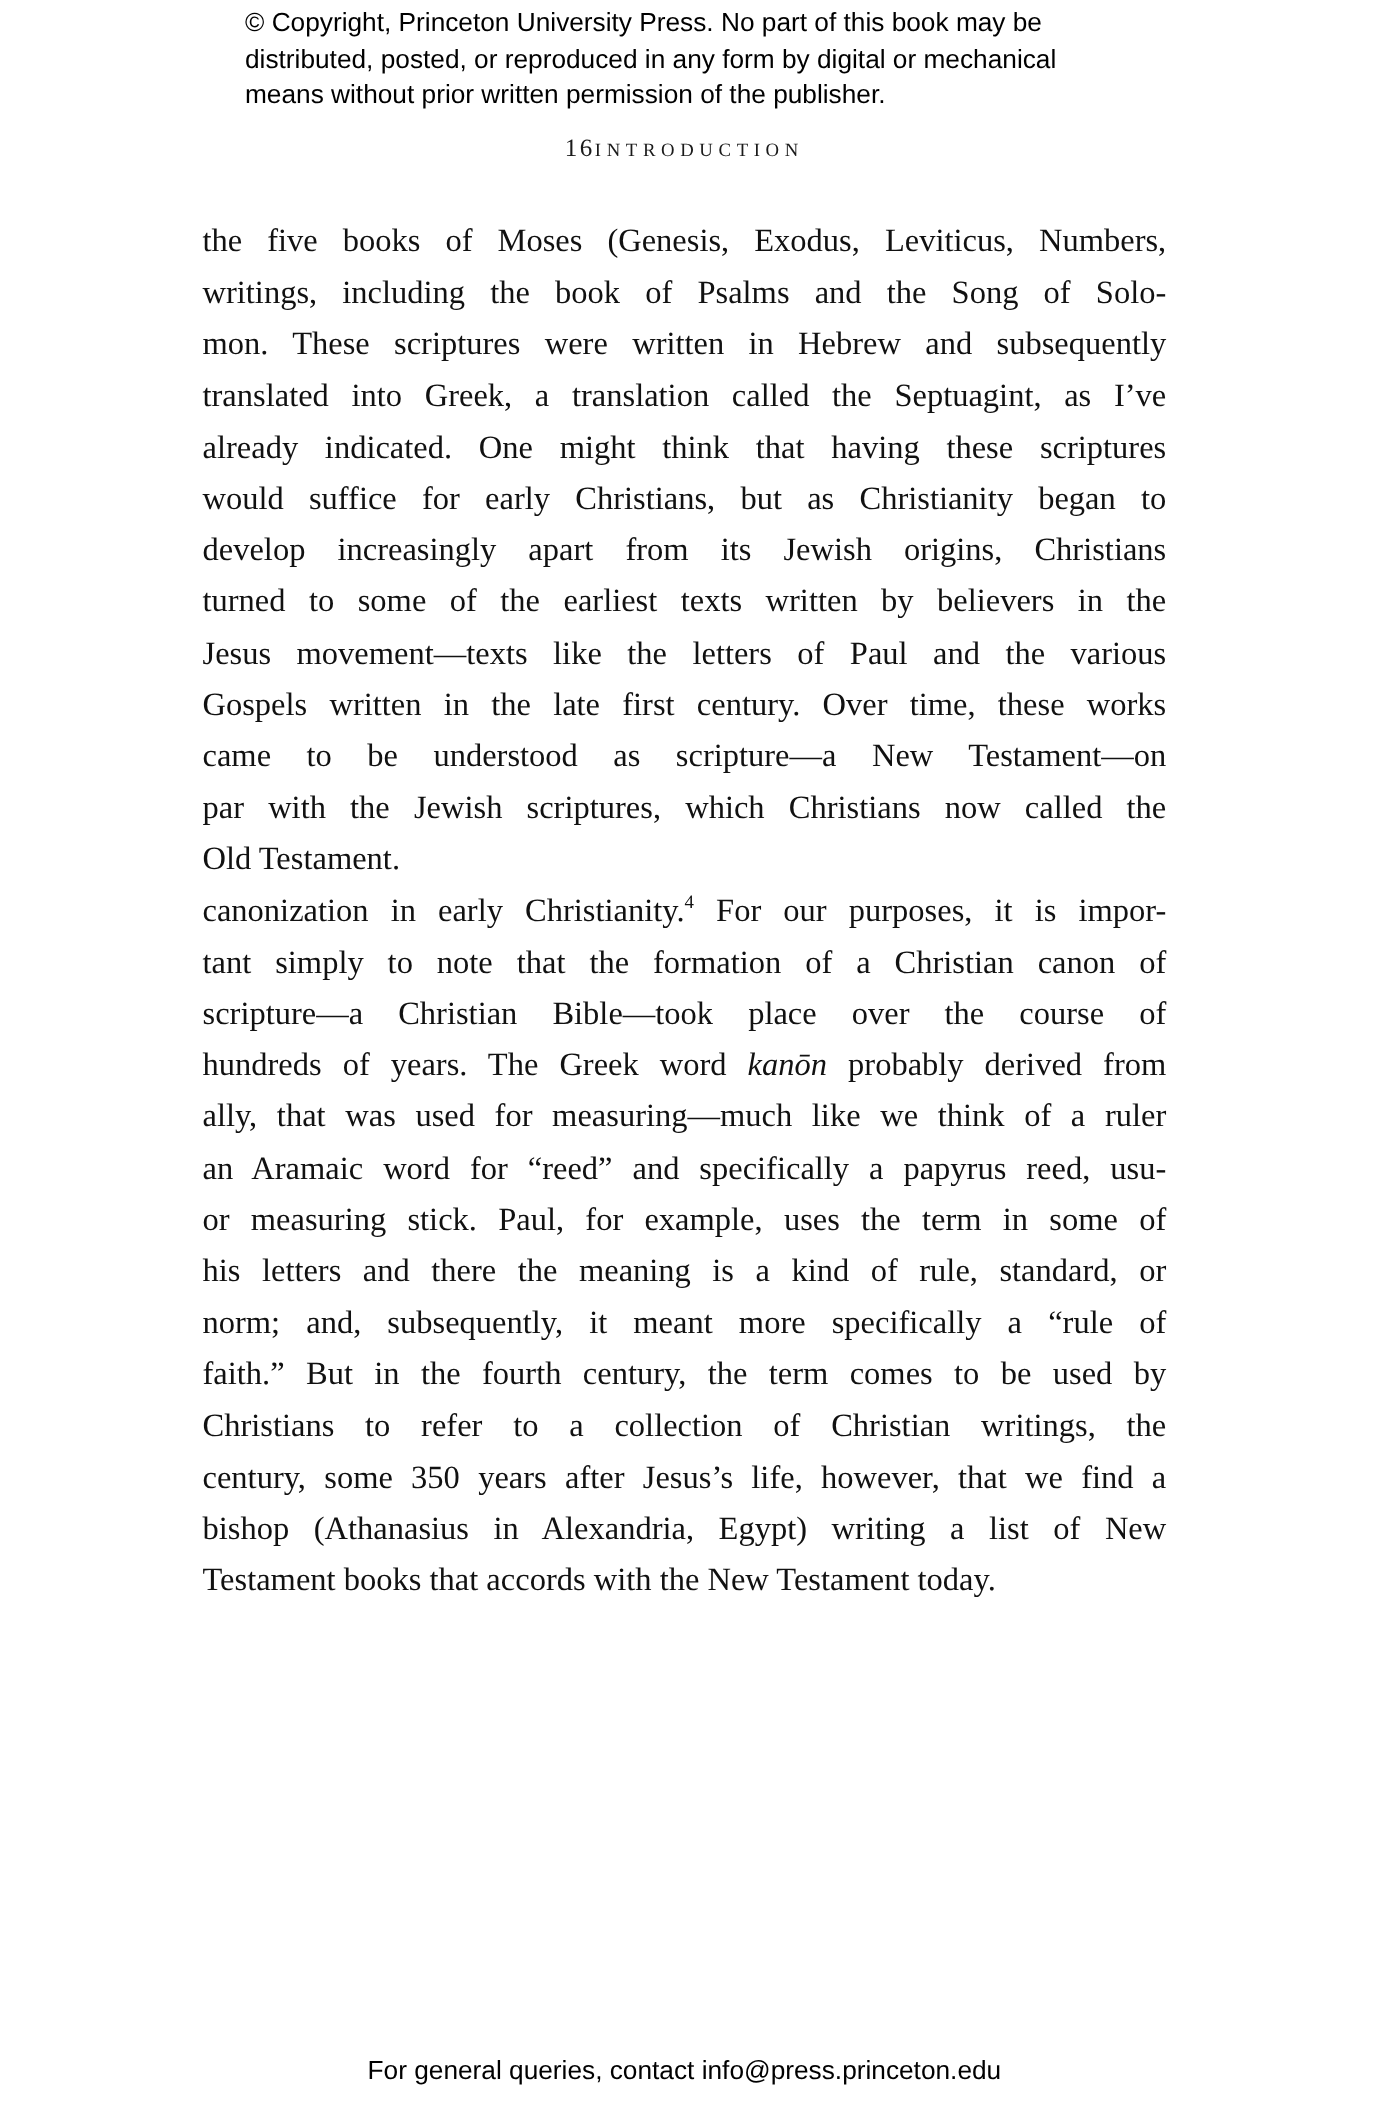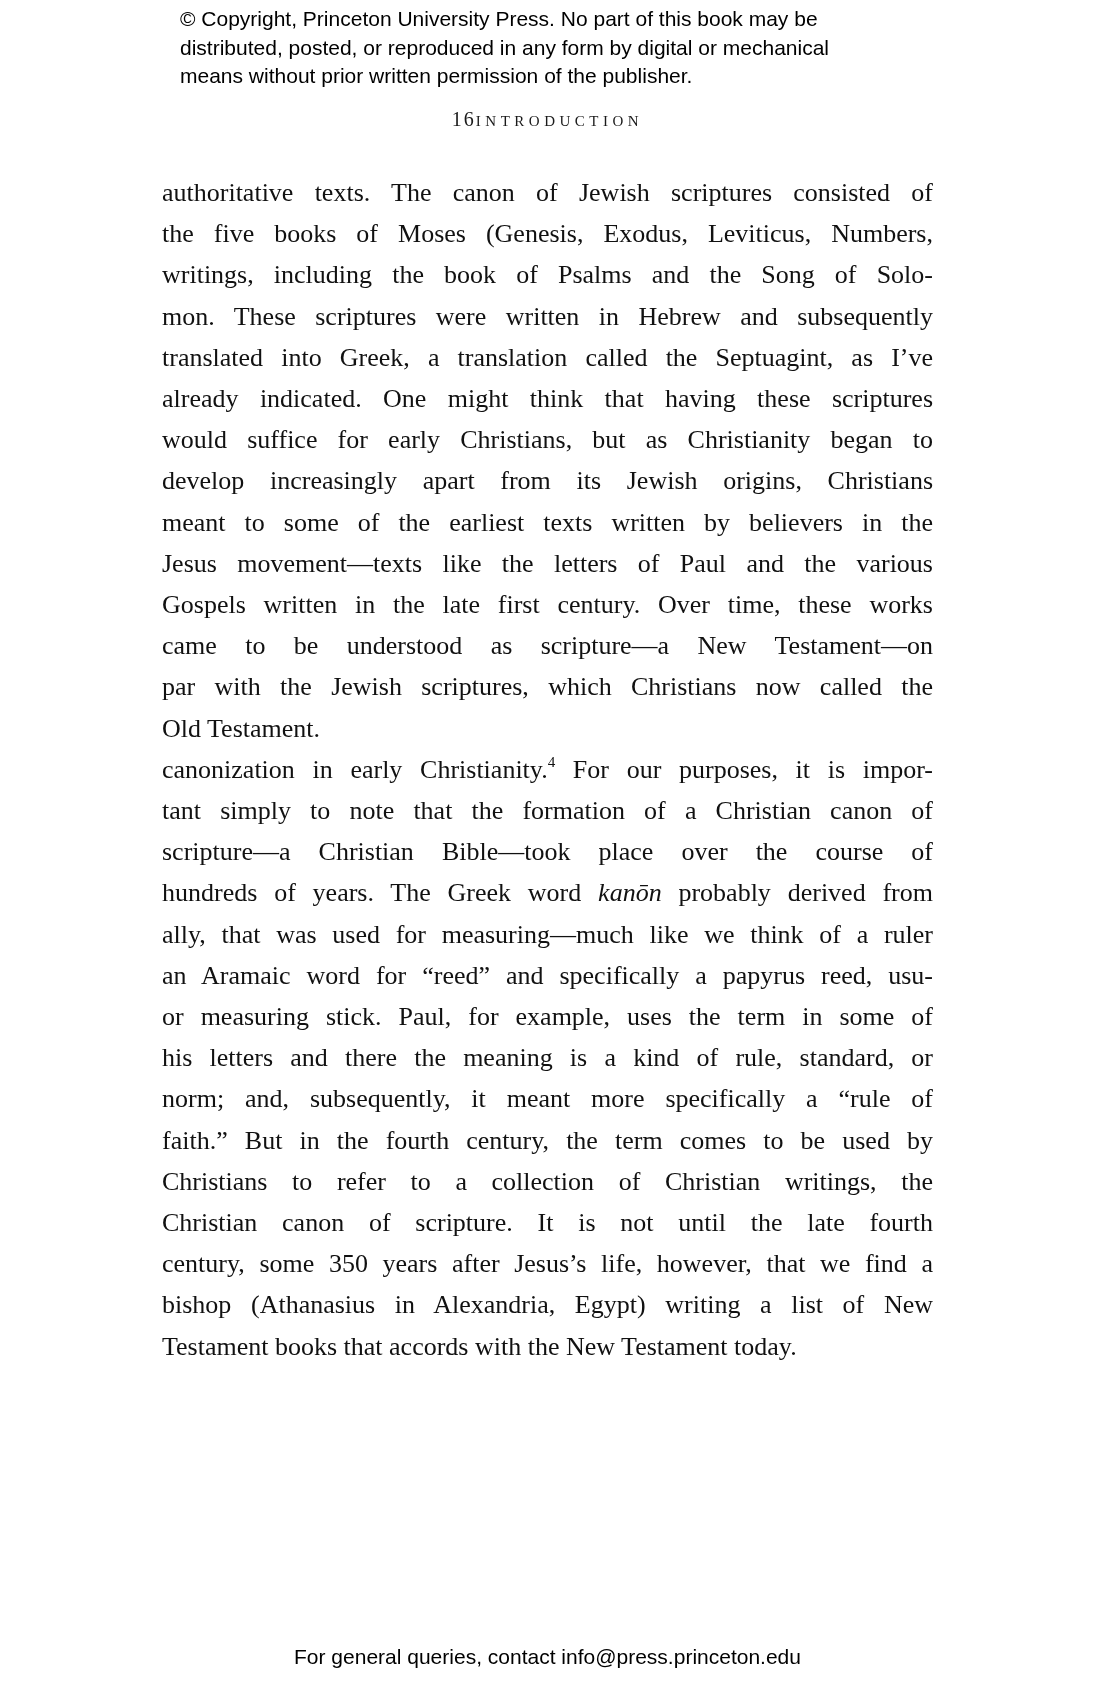--- a/index.html
+++ b/index.html
@@ -9,21 +9,21 @@
     position: relative;
     font-family: "Liberation Serif", "DejaVu Serif", serif;
     color: #0d0d0d;
     overflow: hidden;
   }
   .page { position: absolute; inset: 0; background: #ffffff; }
 
   
   .copyright {
     position: absolute;
-    left: 180px; top: 5px;
+    left: 196px; top: 5px;
     width: 760px;
     font-family: "Liberation Sans", "DejaVu Sans", sans-serif;
     font-size: 21px;
     line-height: 28.5px;
     color: #000000;
   }
 
   
   .running-head {
     position: absolute;
@@ -90,46 +90,44 @@
     <div>© Copyright, Princeton University Press. No part of this book may be</div>
     <div>distributed, posted, or reproduced in any form by digital or mechanical</div>
     <div>means without prior written permission of the publisher.</div>
   </div>
 
   <div class="running-head">
     <span class="pagenum">16</span><span class="section">INTRODUCTION</span>
   </div>
 
   <div class="body-text">
-      <div class="line"><span>authoritative texts. The canon of Jewish scriptures consisted of</span></div>
       <div class="line"><span>the five books of Moses (Genesis, Exodus, Leviticus, Numbers,</span></div>
       <div class="line"><span>writings, including the book of Psalms and the Song of Solo-</span></div>
       <div class="line"><span>mon. These scriptures were written in Hebrew and subsequently</span></div>
       <div class="line"><span>translated into Greek, a translation called the Septuagint, as I’ve</span></div>
       <div class="line"><span>already indicated. One might think that having these scriptures</span></div>
       <div class="line"><span>would suffice for early Christians, but as Christianity began to</span></div>
       <div class="line"><span>develop increasingly apart from its Jewish origins, Christians</span></div>
-      <div class="line"><span>meant to some of the earliest texts written by believers in the</span></div>
+      <div class="line"><span>turned to some of the earliest texts written by believers in the</span></div>
       <div class="line"><span>Jesus movement—texts like the letters of Paul and the various</span></div>
       <div class="line"><span>Gospels written in the late first century. Over time, these works</span></div>
       <div class="line"><span>came to be understood as scripture—a New Testament—on</span></div>
       <div class="line"><span>par with the Jewish scriptures, which Christians now called the</span></div>
       <div class="line lastline"><span>Old Testament.</span></div>
       <div class="line"><span>canonization in early Christianity.</span><sup>4</sup><span> For our purposes, it is impor-</span></div>
       <div class="line"><span>tant simply to note that the formation of a Christian canon of</span></div>
       <div class="line"><span>scripture—a Christian Bible—took place over the course of</span></div>
       <div class="line"><span>hundreds of years. The Greek word </span><span class="italic">kanōn</span><span> probably derived from</span></div>
       <div class="line"><span>ally, that was used for measuring—much like we think of a ruler</span></div>
       <div class="line"><span>an Aramaic word for “reed” and specifically a papyrus reed, usu-</span></div>
       <div class="line"><span>or measuring stick. Paul, for example, uses the term in some of</span></div>
       <div class="line"><span>his letters and there the meaning is a kind of rule, standard, or</span></div>
       <div class="line"><span>norm; and, subsequently, it meant more specifically a “rule of</span></div>
       <div class="line"><span>faith.” But in the fourth century, the term comes to be used by</span></div>
       <div class="line"><span>Christians to refer to a collection of Christian writings, the</span></div>
-      <div class="line"><span>Christian canon of scripture. It is not until the late fourth</span></div>
       <div class="line"><span>century, some 350 years after Jesus’s life, however, that we find a</span></div>
       <div class="line"><span>bishop (Athanasius in Alexandria, Egypt) writing a list of New</span></div>
       <div class="line lastline"><span>Testament books that accords with the New Testament today.</span></div>
     </div>
 
   <div class="footer">For general queries, contact info@press.princeton.edu</div>
 
 </div>
 
 </body></html>

